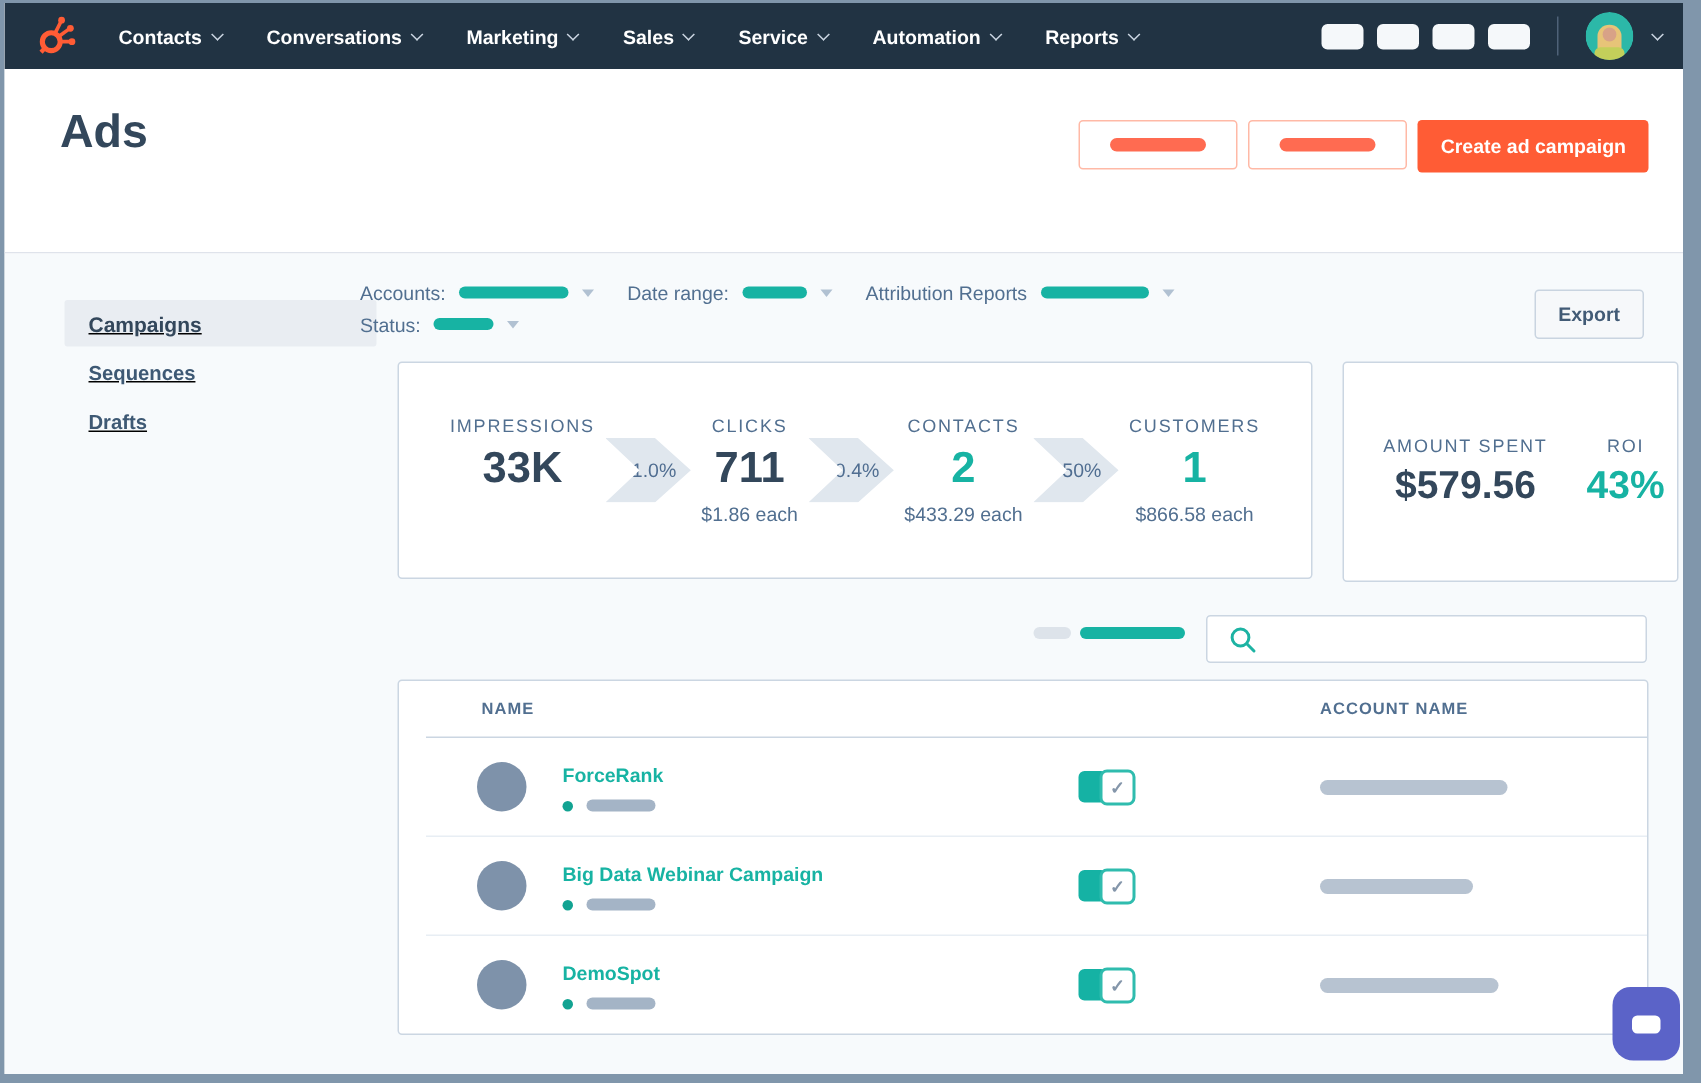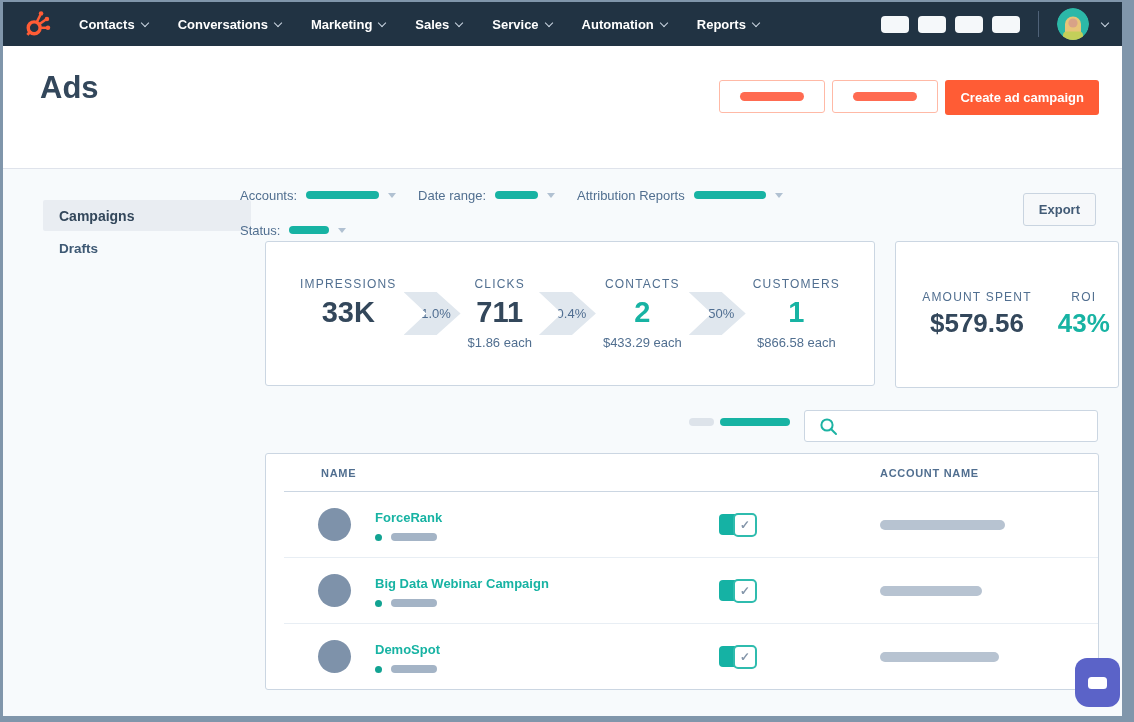--- a/index.html
+++ b/index.html
@@ -27,27 +27,27 @@
   .btn-solid{height:35px;padding:0 15px;background:#ff5c35;border:none;border-radius:3px;color:#fff;font-size:13px;font-weight:600;cursor:pointer;font-family:"Liberation Sans",sans-serif;}
   .tabs{position:absolute;left:44px;bottom:0;display:flex;gap:48px;align-items:flex-end;}
   .tab{position:relative;padding-bottom:15px;font-size:14px;font-weight:600;color:#3e5974;display:flex;gap:9px;align-items:center;cursor:pointer;white-space:nowrap;}
   .tab.active{font-weight:700;color:#33475b;}
   .tab-underline{position:absolute;left:-11px;right:-11px;bottom:0;height:5px;background:#4a5d72;border-radius:4px;}
   .badge{background:#00bda5;color:#fff;font-size:11px;font-weight:700;padding:4px 9px;border-radius:3px;letter-spacing:.4px;}
 
   
   main{position:absolute;top:167px;left:0;right:0;bottom:0;background:#f7fafc;}
 
-  .side{position:absolute;left:40px;top:31px;width:208px;}
+  .side{position:absolute;left:40px;top:31px;width:208px;text-decoration:underline;}
   .side-item{height:31px;display:flex;align-items:center;padding-left:16px;font-size:13.5px;font-weight:600;color:#3e5974;border-radius:2px;cursor:pointer;margin-bottom:2px;}
   .side-item.active{background:#e9edf2;color:#33475b;font-weight:700;font-size:14px;}
 
   .filters{position:absolute;left:237px;top:18px;font-size:13px;color:#516f90;}
   .f-row{display:flex;align-items:center;gap:22px;height:16px;}
-  .f-row + .f-row{margin-top:19px;}
+  .f-row + .f-row{margin-top:5px;}
   .f-group{display:flex;align-items:center;gap:9px;cursor:pointer;}
   .pill{height:8px;border-radius:4px;background:#17b3a3;}
   .tri{width:0;height:0;border-left:4.5px solid transparent;border-right:4.5px solid transparent;border-top:5.5px solid #b1c1d2;}
 
   .export-btn{position:absolute;top:24px;right:26px;height:33px;padding:0 15px;background:#f6f8fa;border:1px solid #c9d4e0;border-radius:3px;font-size:13px;color:#425b76;font-weight:600;cursor:pointer;font-family:"Liberation Sans",sans-serif;}
 
   .card{background:#fff;border:1px solid #cbd6e2;border-radius:3px;padding-left:18px;}
   .funnel{position:absolute;left:262px;top:72px;width:610px;height:145px;display:flex;align-items:center;justify-content:space-between;padding:0 34px;box-sizing:border-box;}
   .metric{text-align:center;}
   .m-label{font-size:12px;letter-spacing:1.2px;color:#516f90;margin-bottom:5px;white-space:nowrap;}
@@ -166,20 +166,21 @@
           <span class="ph"></span>
         </button>
       <button class="btn-solid">Create ad campaign</button>
     </div>
   </header>
 
   <main>
 
     <div class="side">
       <div class="side-item active">Campaigns</div>
+      <div class="side-item">Sequences</div>
       <div class="side-item">Drafts</div>
     </div>
 
     <div class="filters">
       <div class="f-row">
         <div class="f-group">
           <span>Accounts:</span>
           <span class="pill" style="width:73px"></span>
           <i class="tri"></i>
         </div>

